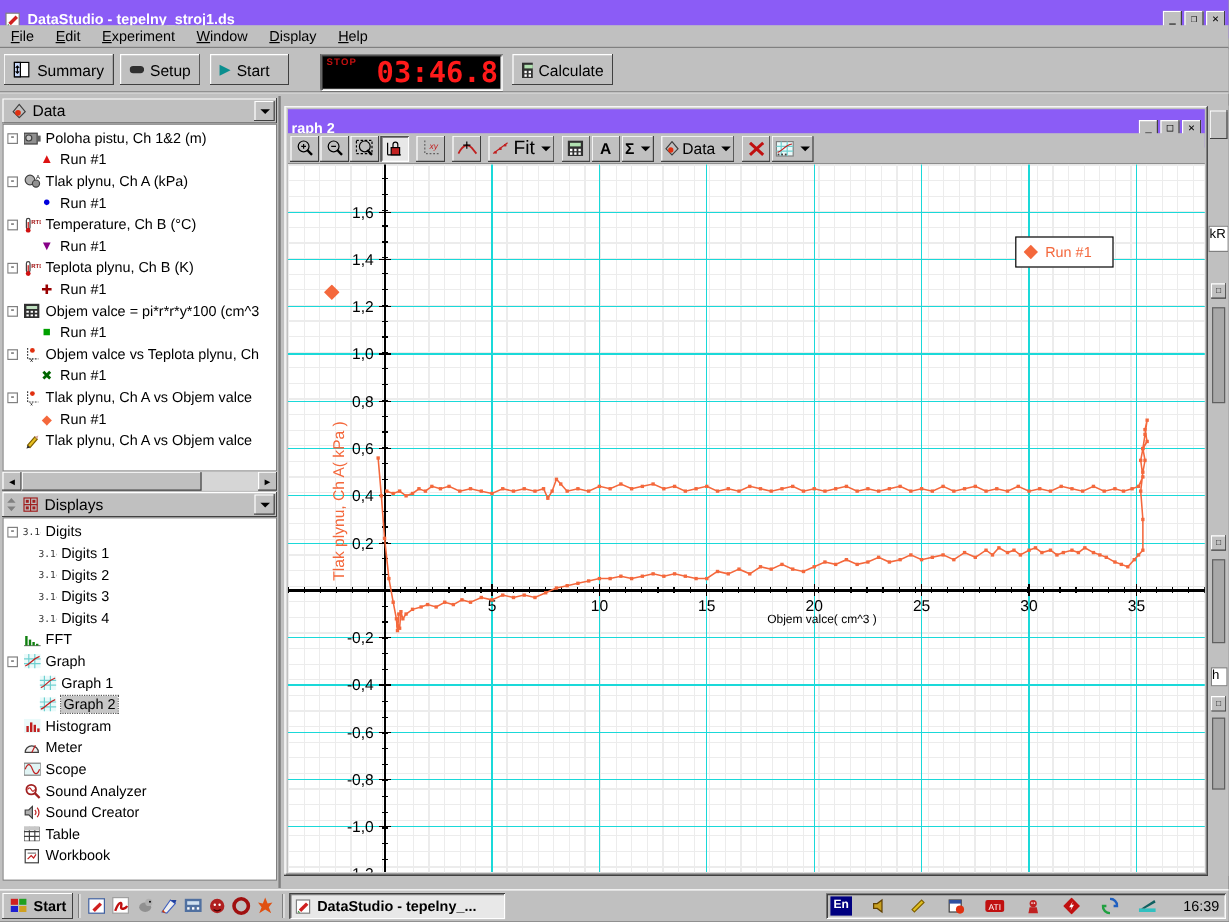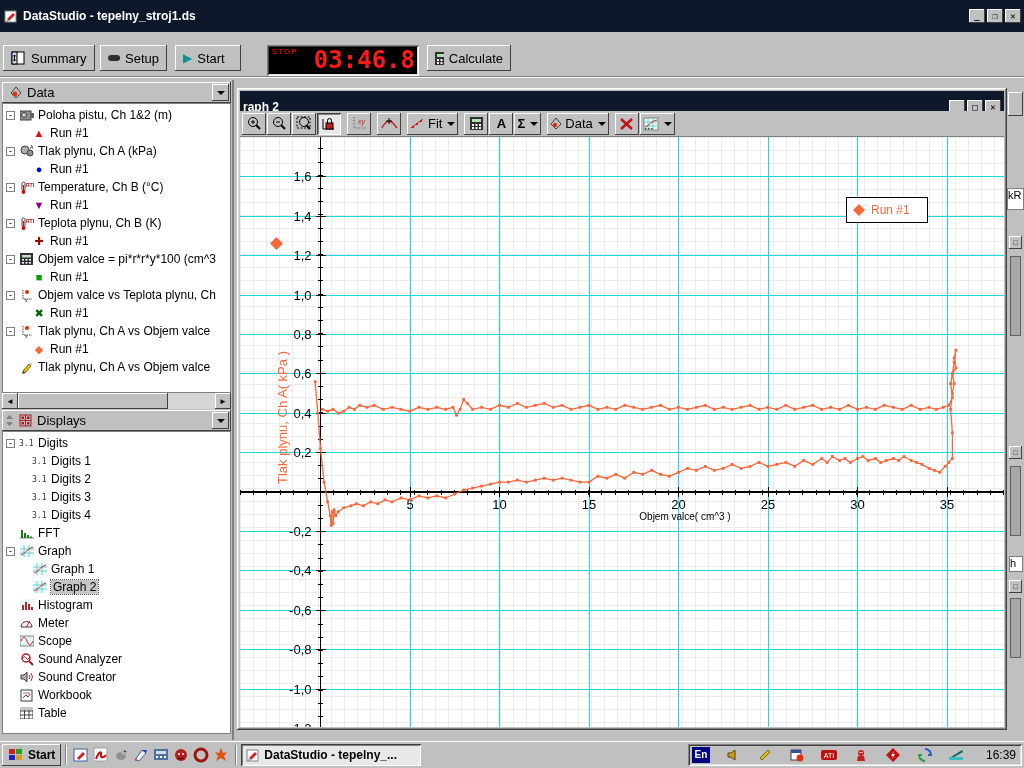--- a/index.html
+++ b/index.html
@@ -6,21 +6,21 @@
   #screen{position:relative;width:1024px;height:768px;overflow:hidden;background:#c0c0c0;
           font-family:"Liberation Sans",sans-serif;font-size:12px;color:#000;
           border:0;box-sizing:border-box;}
   *{box-sizing:border-box;}
   .abs{position:absolute;}
   
   .raised{background:#c0c0c0;box-shadow:inset -1px -1px 0 #404040, inset 1px 1px 0 #ffffff, inset -2px -2px 0 #808080, inset 2px 2px 0 #dfdfdf;}
   .raised-thin{background:#c0c0c0;box-shadow:inset -1px -1px 0 #404040, inset 1px 1px 0 #ffffff;}
   .sunken{box-shadow:inset 1px 1px 0 #808080, inset -1px -1px 0 #ffffff, inset 2px 2px 0 #404040, inset -2px -2px 0 #dfdfdf;}
   .pressed{background:#e8e8e8;box-shadow:inset 1px 1px 0 #404040, inset -1px -1px 0 #ffffff, inset 2px 2px 0 #808080;}
-  .titlebar{background:#0f172a;color:#fff;font-weight:bold;display:flex;align-items:center;padding:16px 3px;}
+  .titlebar{background:#8b5cf6;color:#fff;font-weight:bold;display:flex;align-items:center;padding:16px 3px;}
   .wbtn{width:16px;height:14px;background:#c0c0c0;box-shadow:inset -1px -1px 0 #404040, inset 1px 1px 0 #ffffff;
         font-size:9px;font-weight:bold;display:flex;align-items:center;justify-content:center;color:#000;margin-left:2px;
         font-family:"DejaVu Sans Mono",monospace;}
   .menu-item{display:inline-block;padding:2px 9px;cursor:default;}
   .menu-item::first-letter{text-decoration:underline;}
   .toolbtn{display:flex;align-items:center;gap:5px;padding:0 8px;height:26px;font-size:13px;}
   .tree-row{height:18px;display:flex;align-items:center;white-space:nowrap;overflow:hidden;}
   .expander{width:9px;height:9px;border:1px solid #808080;background:#fff;font-size:9px;line-height:7px;text-align:center;
             margin-right:4px;flex:none;font-family:"DejaVu Sans Mono",monospace;}
   .ticon{width:15px;height:13px;margin-right:4px;flex:none;display:inline-flex;align-items:center;justify-content:center;}
@@ -49,20 +49,23 @@
         </svg>
     </span>
     <span style="font-size:12px;">DataStudio - tepelny_stroj1.ds</span>
     <span style="margin-left:auto;display:flex;">
       <span class="wbtn">_</span>
       <span class="wbtn">❐</span>
       <span class="wbtn">✕</span>
     </span>
   </div>
 
+  <div class="abs" style="left:0;top:21px;width:1024px;height:19px;background:#c0c0c0;border-bottom:1px solid #808080;">
+    <span id="menu-row"><span class="menu-item">File</span><span class="menu-item">Edit</span><span class="menu-item">Experiment</span><span class="menu-item">Window</span><span class="menu-item">Display</span><span class="menu-item">Help</span></span>
+  </div>
 
   <div class="abs" style="left:0;top:41px;width:1024px;height:37px;background:#c0c0c0;box-shadow:inset 0 -1px 0 #fff, inset 0 -2px 0 #808080;">
     <div class="abs raised-thin toolbtn" style="left:3px;top:4px;width:92px;">
       <svg width="15" height="14">
           <rect x="1" y="1" width="12" height="12" fill="#fff" stroke="#000"></rect>
           <rect x="1" y="1" width="5" height="12" fill="#c8d8f8" stroke="#000"></rect>
           <path d="M3.5 4 L3.5 10 M2 5.5 L3.5 4 L5 5.5 M2 8.5 L3.5 10 L5 8.5" stroke="#000" fill="none"></path>
         </svg>
       <span>Summary</span>
     </div>
@@ -426,44 +429,44 @@
             <svg width="14" height="12">
               <path d="M1 4 L4 4 L7 1 L7 11 L4 8 L1 8 Z" fill="#b0b0b0" stroke="#404040"></path>
               <path d="M9 4 Q11 6 9 8 M11 2 Q14 6 11 10" stroke="#c02020" fill="none"></path>
             </svg>
           </span>
           <span>Sound Creator</span>
         </div>
         <div class="tree-row">
           <span style="width:13px;flex:none;"></span>
           <span class="ticon">
-            <svg width="13" height="13">
-              <rect x="1" y="1" width="11" height="11" fill="#fff" stroke="#404040"></rect>
-              <line x1="3" y1="4" x2="10" y2="4" stroke="#808080"></line>
-              <path d="M3 9 L6 6 L8 8 L10 5" stroke="#c02020" fill="none"></path>
-            </svg>
-          </span>
-          <span>Workbook</span>
-        </div>
-        <div class="tree-row">
-          <span style="width:13px;flex:none;"></span>
-          <span class="ticon">
             <svg width="13" height="12">
               <rect x="0" y="0" width="13" height="12" fill="#fff" stroke="#404040"></rect>
               <g stroke="#404040">
                 <line x1="0" y1="4" x2="13" y2="4"></line>
                 <line x1="0" y1="8" x2="13" y2="8"></line>
                 <line x1="4.5" y1="0" x2="4.5" y2="12"></line>
                 <line x1="9" y1="0" x2="9" y2="12"></line>
               </g>
               <rect x="0" y="0" width="13" height="3" fill="#c8c8c8"></rect>
             </svg>
           </span>
           <span>Table</span>
         </div>
+        <div class="tree-row">
+          <span style="width:13px;flex:none;"></span>
+          <span class="ticon">
+            <svg width="13" height="13">
+              <rect x="1" y="1" width="11" height="11" fill="#fff" stroke="#404040"></rect>
+              <line x1="3" y1="4" x2="10" y2="4" stroke="#808080"></line>
+              <path d="M3 9 L6 6 L8 8 L10 5" stroke="#c02020" fill="none"></path>
+            </svg>
+          </span>
+          <span>Workbook</span>
+        </div>
       </div>
   </div>
 
   <div class="abs raised" style="left:237px;top:88px;width:770px;height:642px;">
     <div class="titlebar abs" style="left:3px;top:3px;width:764px;height:20px;">
       <span style="font-size:12px;">raph 2</span>
       <span style="margin-left:auto;display:flex;">
         <span class="wbtn">_</span>
         <span class="wbtn">□</span>
         <span class="wbtn">✕</span>
@@ -517,21 +520,21 @@
         <div class="gsep"></div>
         <div class="gbtn raised-thin">
           <svg width="15" height="13">
             <line x1="1" y1="11" x2="13" y2="2" stroke="#c02020"></line>
             <g fill="#c02020">
               <rect x="2" y="9" width="2" height="2"></rect>
               <rect x="6" y="6" width="2" height="2"></rect>
               <rect x="10" y="3" width="2" height="2"></rect>
             </g>
           </svg>
-          <span style="font-size:13px;font-weight:normal;">Fit</span>
+          <span style="font-size:16px;font-weight:normal;">Fit</span>
           <span class="arrow-down" style="margin-left:2px;"></span>
         </div>
         <div class="gsep"></div>
         <div class="gbtn raised-thin">
           <svg width="13" height="13">
             <rect x="0" y="0" width="13" height="13" fill="#303030"></rect>
             <rect x="2" y="2" width="9" height="3" fill="#b0e0b0"></rect>
             <g fill="#fff">
               <rect x="2" y="7" width="2" height="2"></rect>
               <rect x="5.5" y="7" width="2" height="2"></rect>

